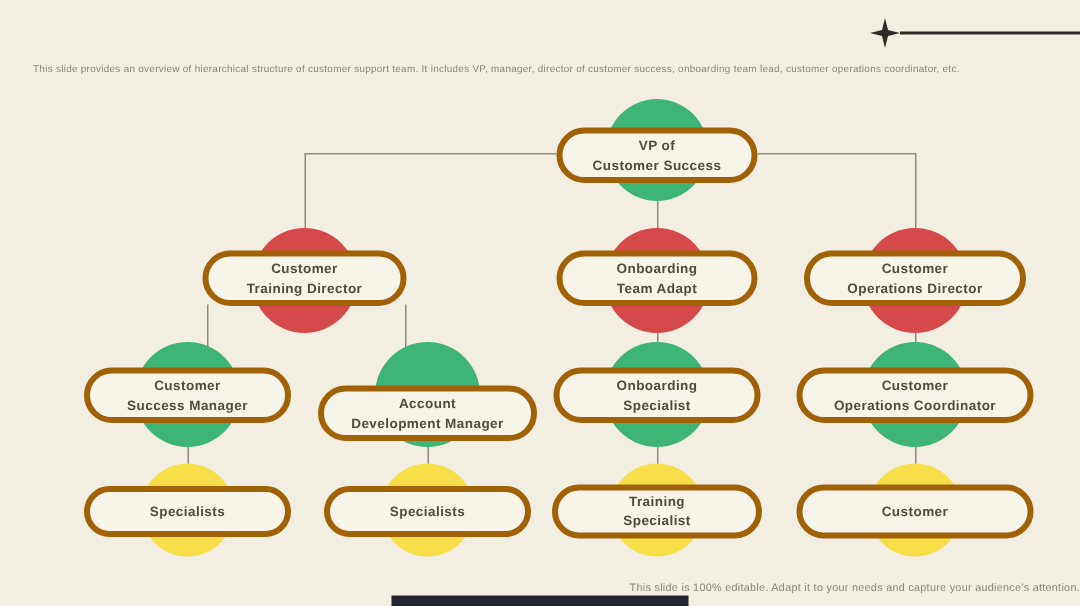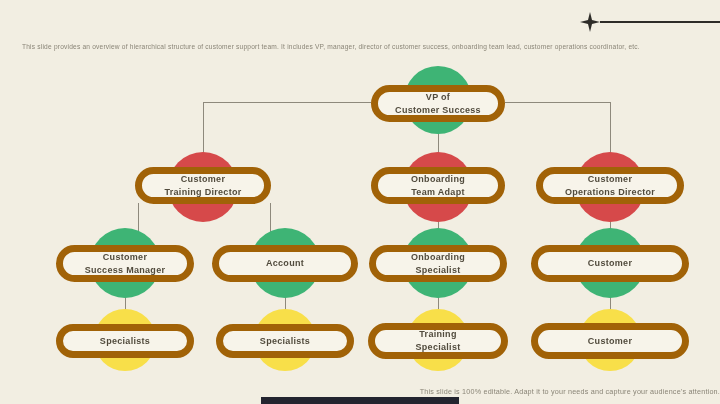--- a/index.html
+++ b/index.html
@@ -23,21 +23,21 @@
   }
   .sparkle{position:absolute;left:580px;top:12px;width:20px;height:20px;}
   .circle{
     position:absolute;border-radius:50%;z-index:2;
   }
   .green{background:#3eb475;}
   .red{background:#d6494a;}
   .yellow{background:#f8df49;}
   .pill{
     position:absolute;z-index:3;
-    background:#f7f4ea;border:7px solid #a16207;border-radius:22px;
+    background:#f7f4ea;border:4px solid #a16207;border-radius:22px;
     display:flex;flex-direction:column;align-items:center;justify-content:center;
     font-size:9px;font-weight:700;color:#514b3d;letter-spacing:.3px;
     line-height:1.4;box-sizing:border-box;
   }
   .pill span{display:block;}
   .line{position:absolute;background:#8e897c;z-index:1;}
   .footer{
     position:absolute;left:0;right:0;top:387px;text-align:right;
     font-size:7.2px;color:#8a8577;letter-spacing:.2px;
   }
@@ -94,33 +94,35 @@
     <span>Operations Director</span>
   </div>
 
   <div class="circle green" style="left:90px;top:228px;width:70px;height:70px;"></div>
   <div class="pill" style="left:56px;top:245px;width:138px;height:37px;">
     <span>Customer</span>
     <span>Success Manager</span>
   </div>
 
   <div class="circle green" style="left:250px;top:228px;width:70px;height:70px;"></div>
-  <div class="pill" style="left:212px;top:245px;width:146px;height:37px;">
+  <div class="pill" style="left:212px;top:257px;width:146px;height:37px;">
     <span>Account</span>
+    <span>Development Manager</span>
   </div>
 
   <div class="circle green" style="left:403px;top:228px;width:70px;height:70px;"></div>
   <div class="pill" style="left:369px;top:245px;width:138px;height:37px;">
     <span>Onboarding</span>
     <span>Specialist</span>
   </div>
 
   <div class="circle green" style="left:575px;top:228px;width:70px;height:70px;"></div>
   <div class="pill" style="left:531px;top:245px;width:158px;height:37px;">
     <span>Customer</span>
+    <span>Operations Coordinator</span>
   </div>
 
   <div class="circle yellow" style="left:94px;top:309px;width:62px;height:62px;"></div>
   <div class="pill" style="left:56px;top:324px;width:138px;height:34px;">
     <span>Specialists</span>
     <span></span>
   </div>
 
   <div class="circle yellow" style="left:254px;top:309px;width:62px;height:62px;"></div>
   <div class="pill" style="left:216px;top:324px;width:138px;height:34px;">

